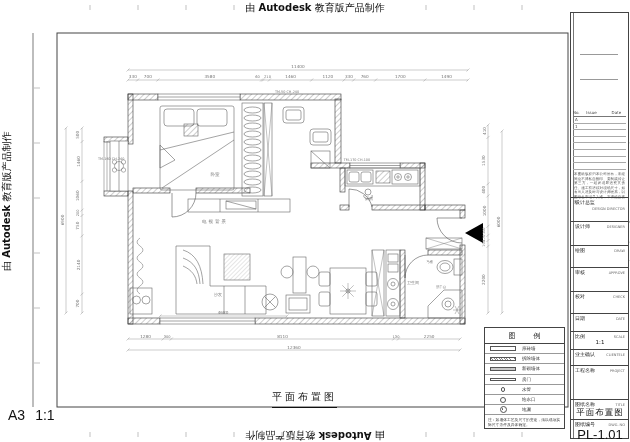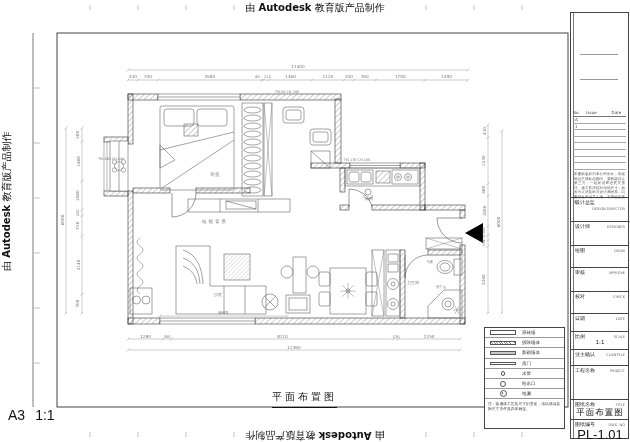--- a/index.html
+++ b/index.html
@@ -305,20 +305,21 @@
     <text x="215" y="222.5" font-size="4.5" text-anchor="middle" letter-spacing="2">电视背景</text>
     <text x="218" y="296" font-size="4" text-anchor="middle">沙发</text>
     <text x="369" y="200" font-size="4" text-anchor="middle">厨房</text>
     <text x="413" y="284" font-size="4" text-anchor="middle">卫生间</text>
     <text x="433" y="263" font-size="3.4" text-anchor="end">马桶</text>
     <text x="441" y="287.5" font-size="3.4" text-anchor="middle">洗手台</text>
   </g>
 </svg>
 
 <div class="abs legend">
+  <div class="legend-title">图 例</div>
   <div class="lg-row">
     <span class="lg-sw">
         <span class="sw-rect"></span>
       </span>
     <span class="lg-lab">原砖墙</span>
   </div>
   <div class="lg-row">
     <span class="lg-sw">
         <span class="sw-rect sw-hatch"></span>
       </span>

